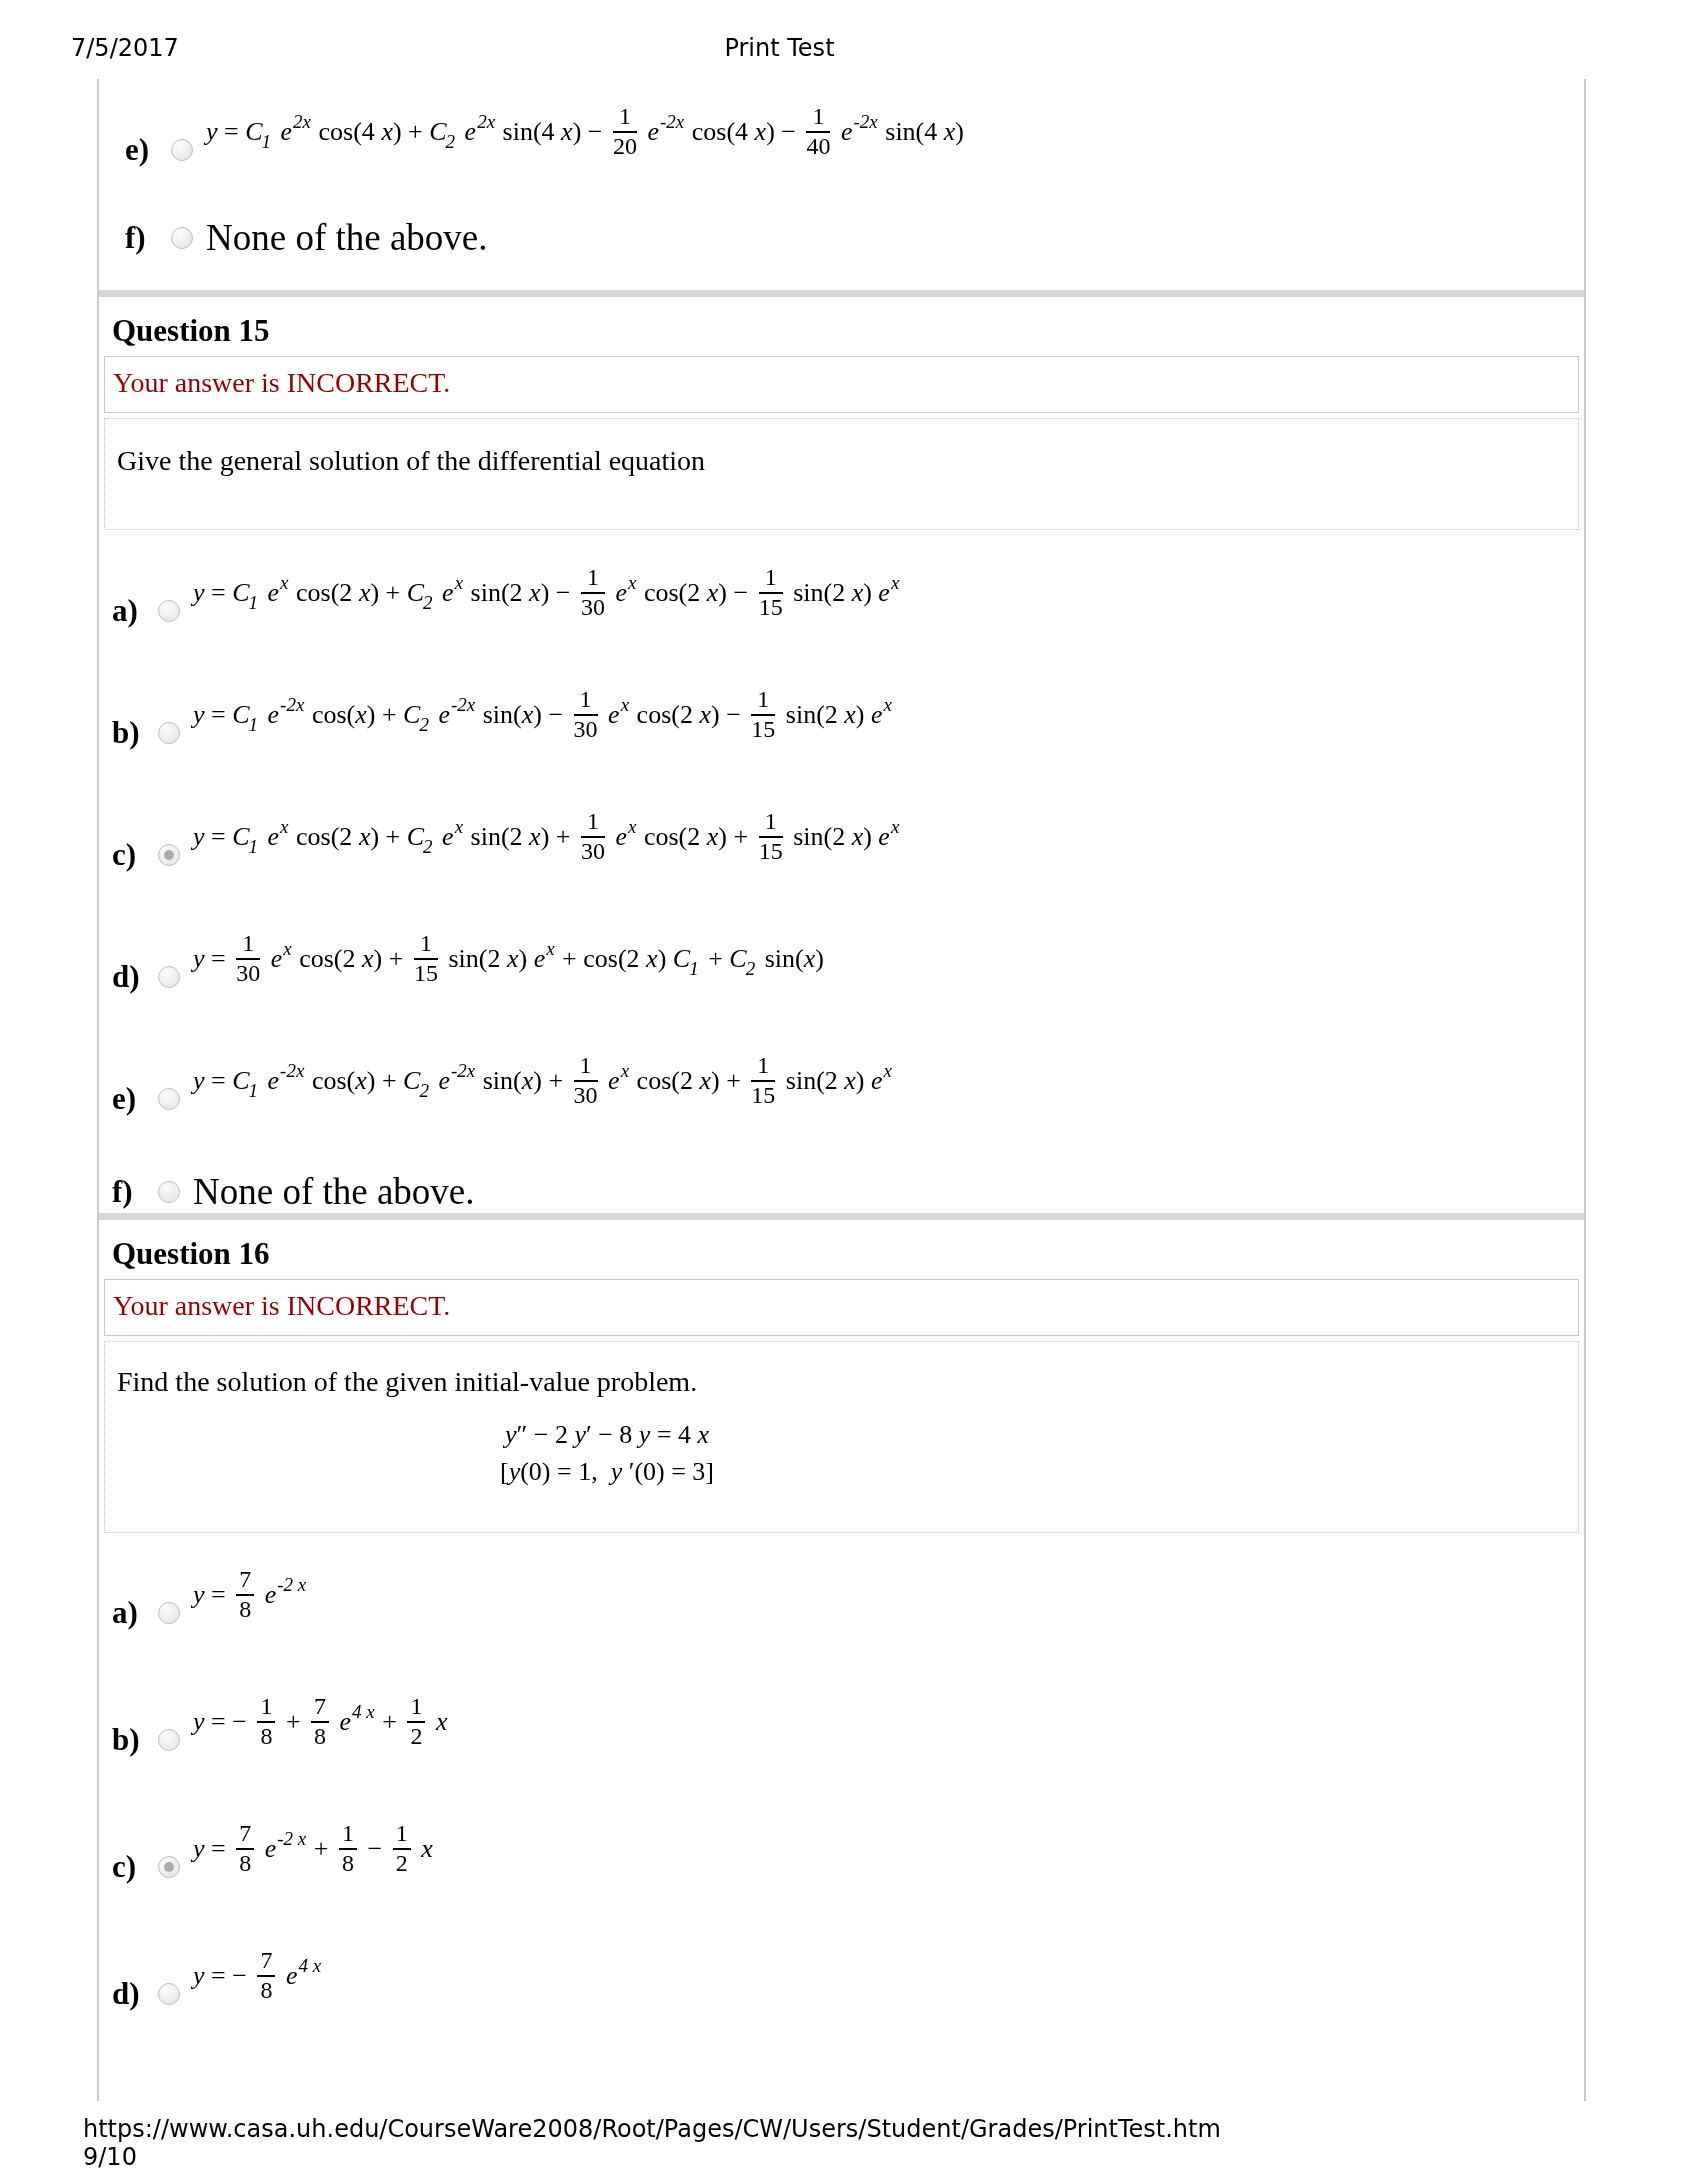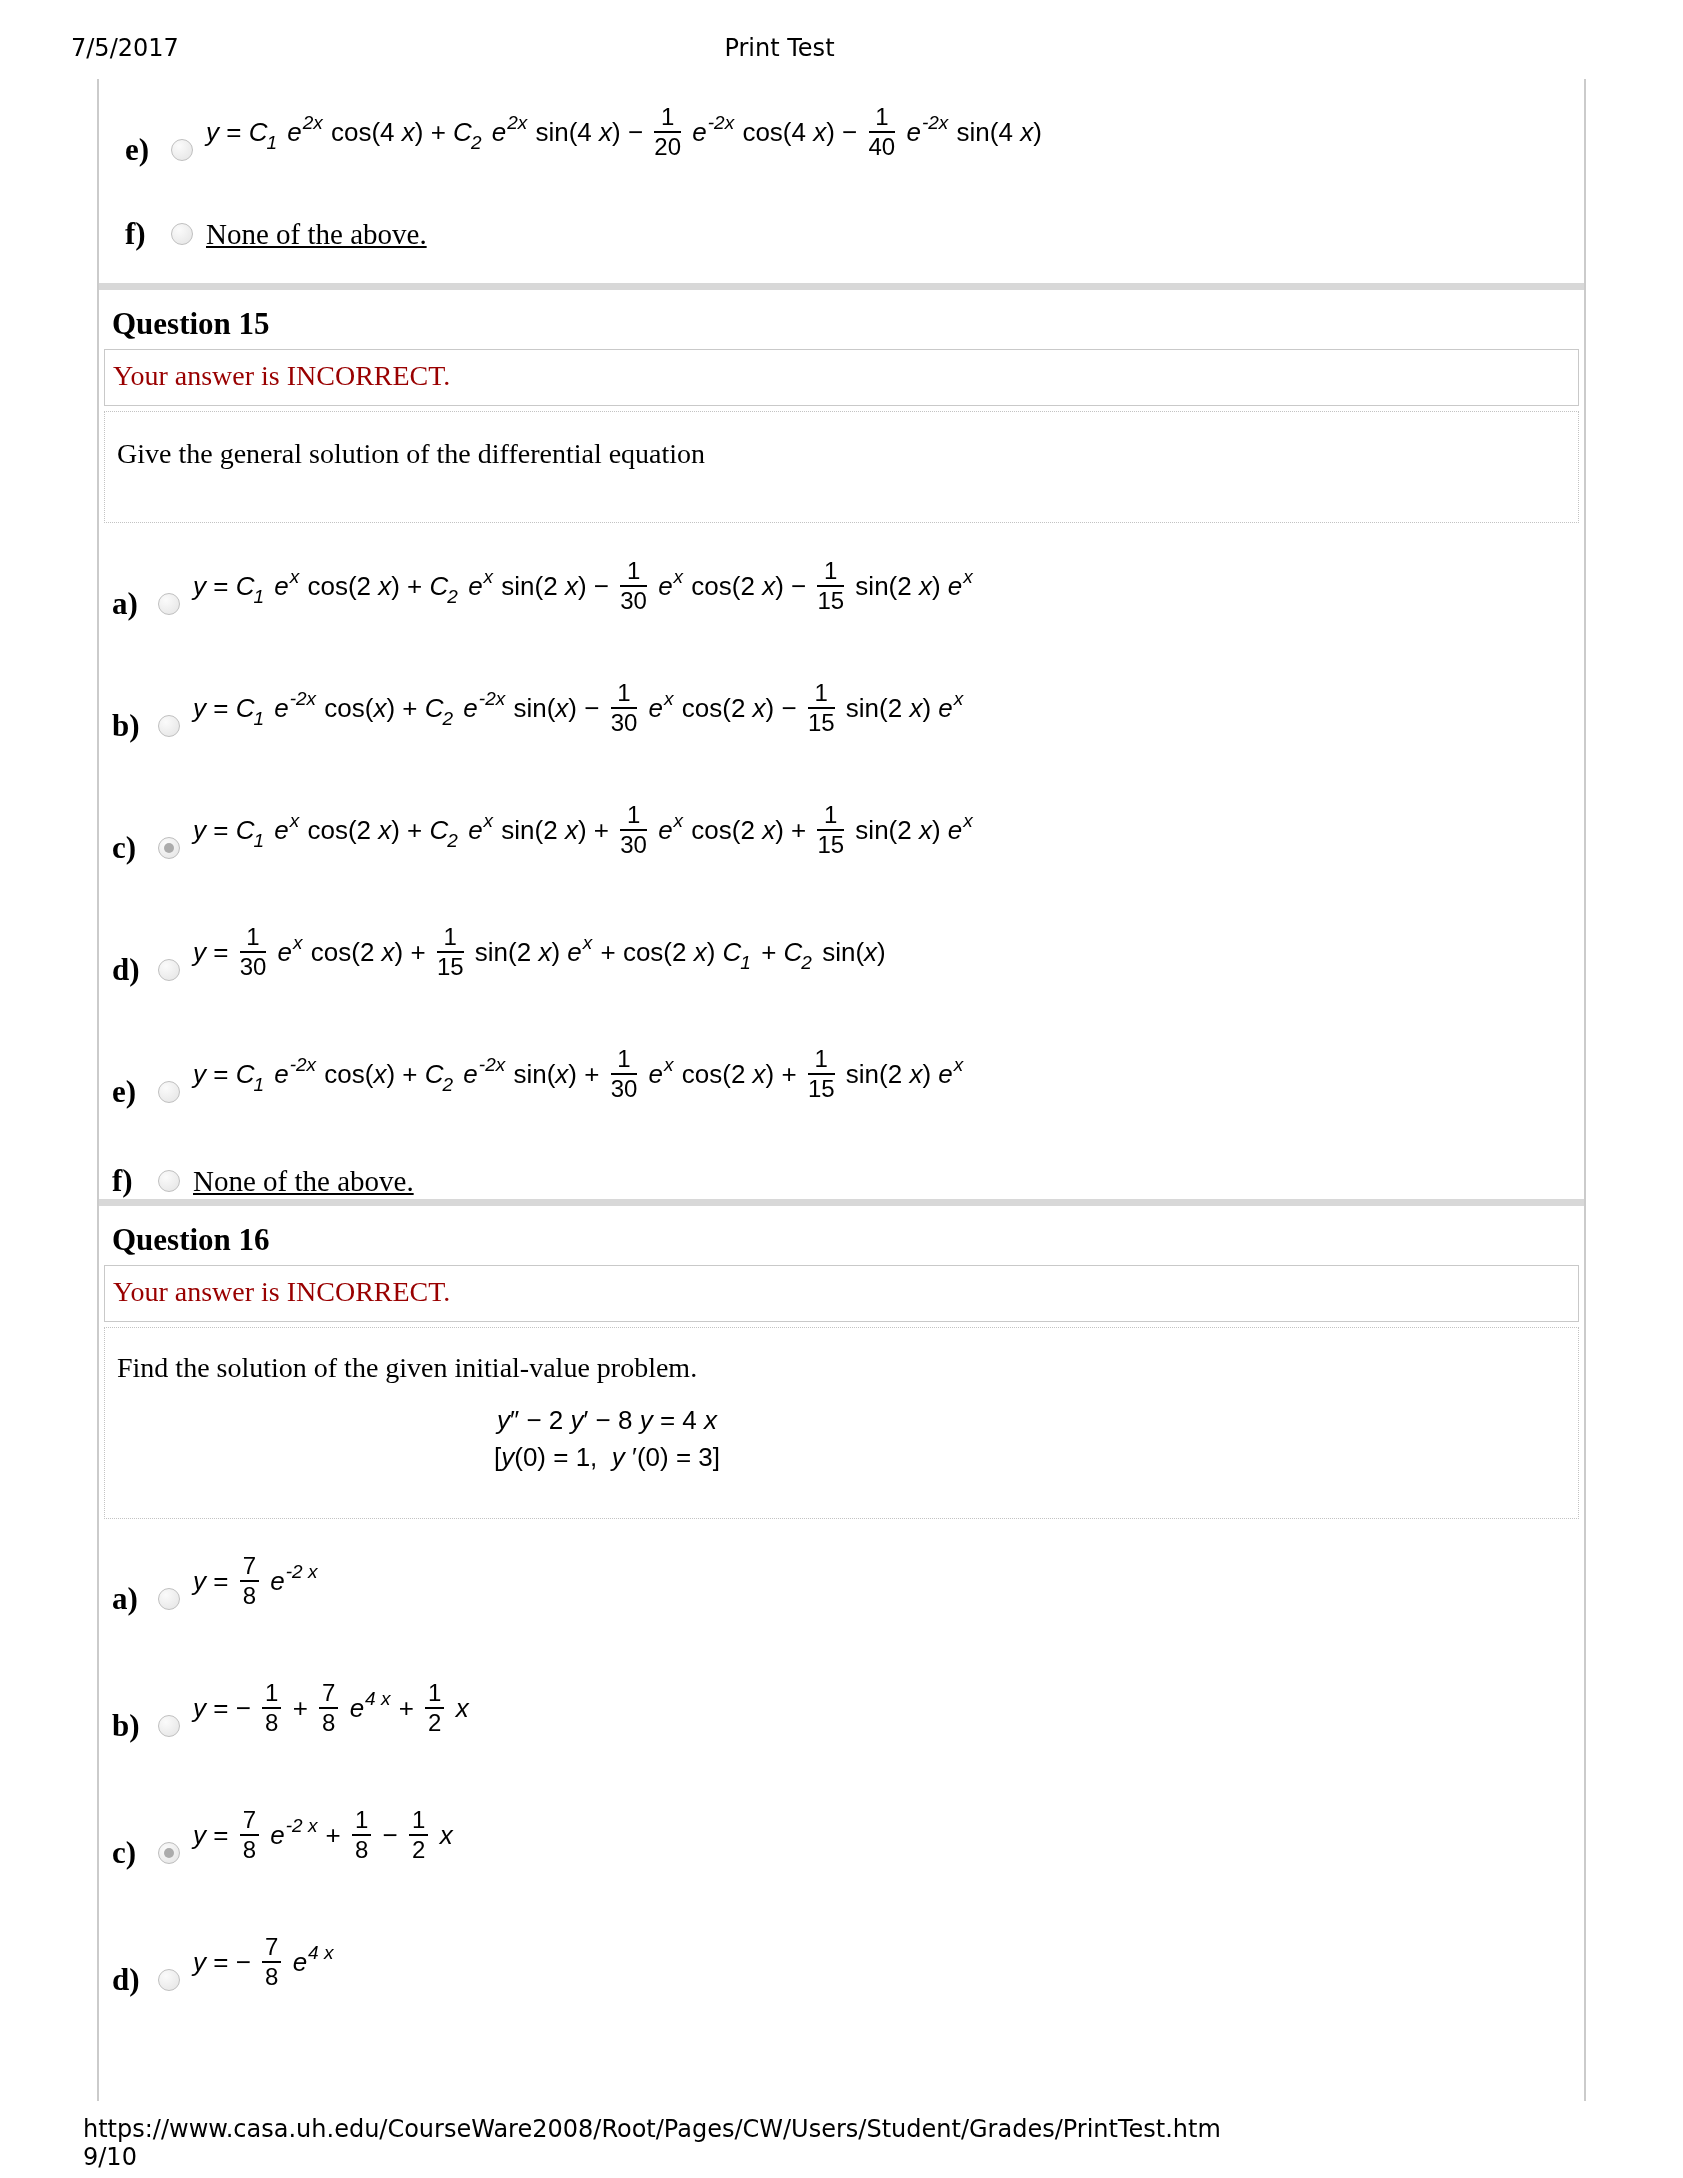--- a/index.html
+++ b/index.html
@@ -35,29 +35,29 @@
   .eq-row{min-height:71px;}
   #q16 .eq-row{min-height:77px;}
   .opt-label{flex:none;width:44px;font-weight:bold;font-size:31px;}
   .radio{flex:none;width:22px;height:22px;border-radius:50%;box-sizing:border-box;
          border:1px solid #c0c0c0;background:radial-gradient(circle at 35% 30%,#fbfbfb,#e3e3e3);
          margin:0 13px 0 2px;position:relative;}
   .radio.sel{border-color:#bdbdbd;}
   .radio.sel::after{content:"";position:absolute;left:5px;top:5px;width:10px;height:10px;
          border-radius:50%;background:#ababab;}
   .eq-row .opt-label,.eq-row .radio{position:relative;top:15px;}
-  .opt-text{font-size:29px;text-decoration:underline;}
+  .opt-text{font-size:37px;}
   #q15 .options .opt-row{margin-top:51px;}
   #q15 .options .opt-row:first-child{margin-top:30px;}
   #q15{padding-bottom:0;}
   #q16 .options .opt-row{margin-top:50px;}
   #q16 .options .opt-row:first-child{margin-top:26px;}
   #q16{padding-bottom:59px;}
   
-  .eq{font-family:Liberation Sans, sans-serif;font-size:26px;white-space:nowrap;}
+  .eq{font-family:Liberation Serif, serif;font-size:26px;white-space:nowrap;}
   .eq-i{font-style:italic;}
   .eq-sup{font-size:19px;font-style:italic;position:relative;top:-12px;margin:0 1px;}
   .eq-sub{font-size:19px;font-style:italic;position:relative;top:8px;margin:0 3px 0 -1px;}
   .frac{display:inline-block;vertical-align:middle;position:relative;top:-3px;text-align:center;
         font-size:24px;line-height:1.05;margin:0 4px;}
   .fr-n{display:block;border-bottom:2px solid #000;padding:0 3px 1px 3px;}
   .fr-d{display:block;padding-top:1px;}
 </style>
 </head>
 <body style="--red: #990000; --sep: #d8d8d8;">

